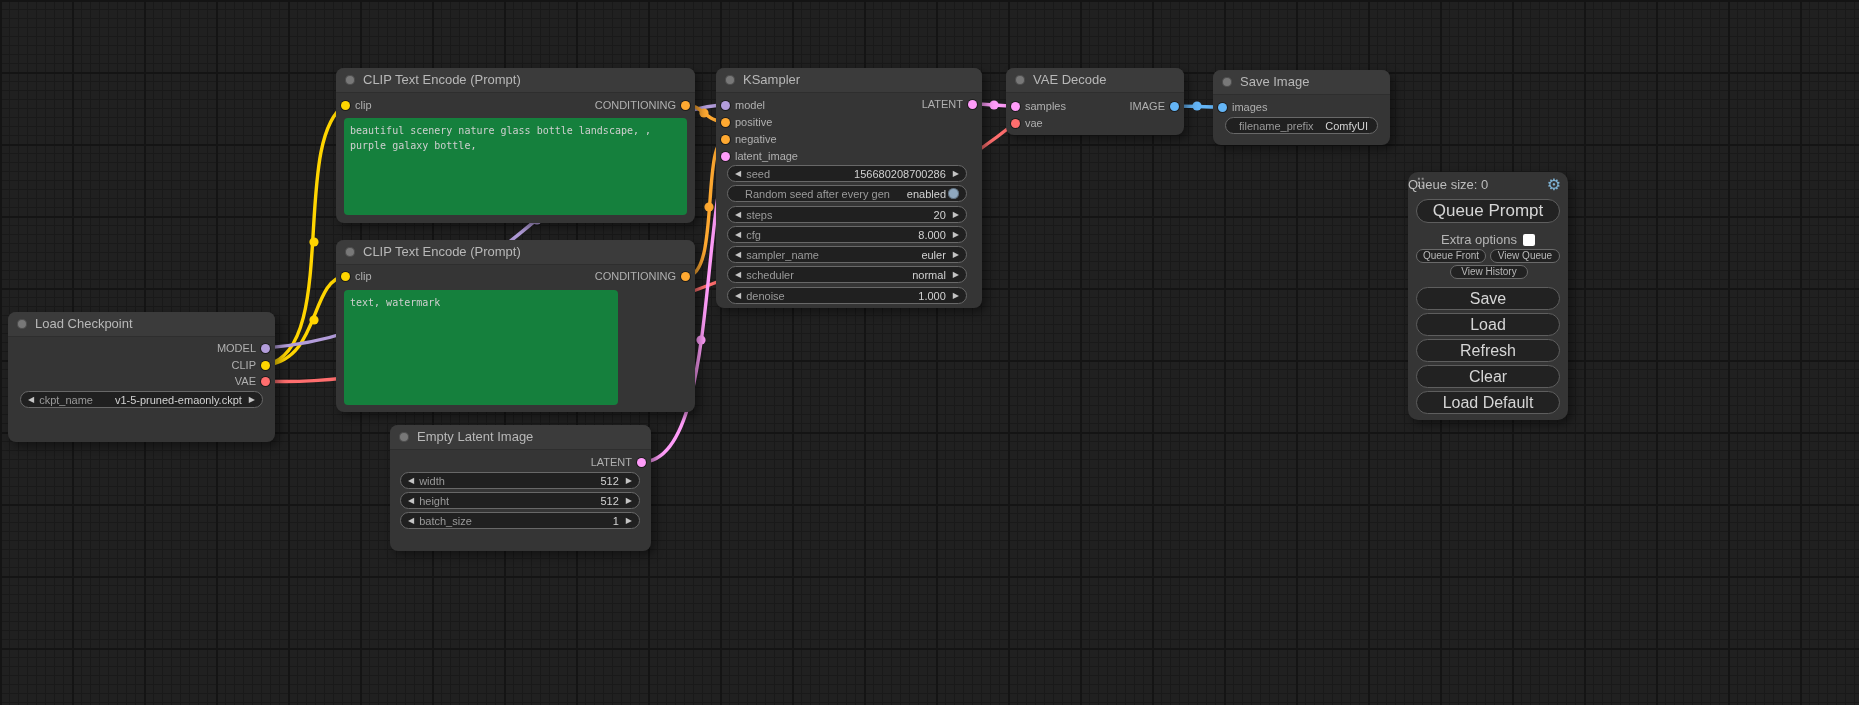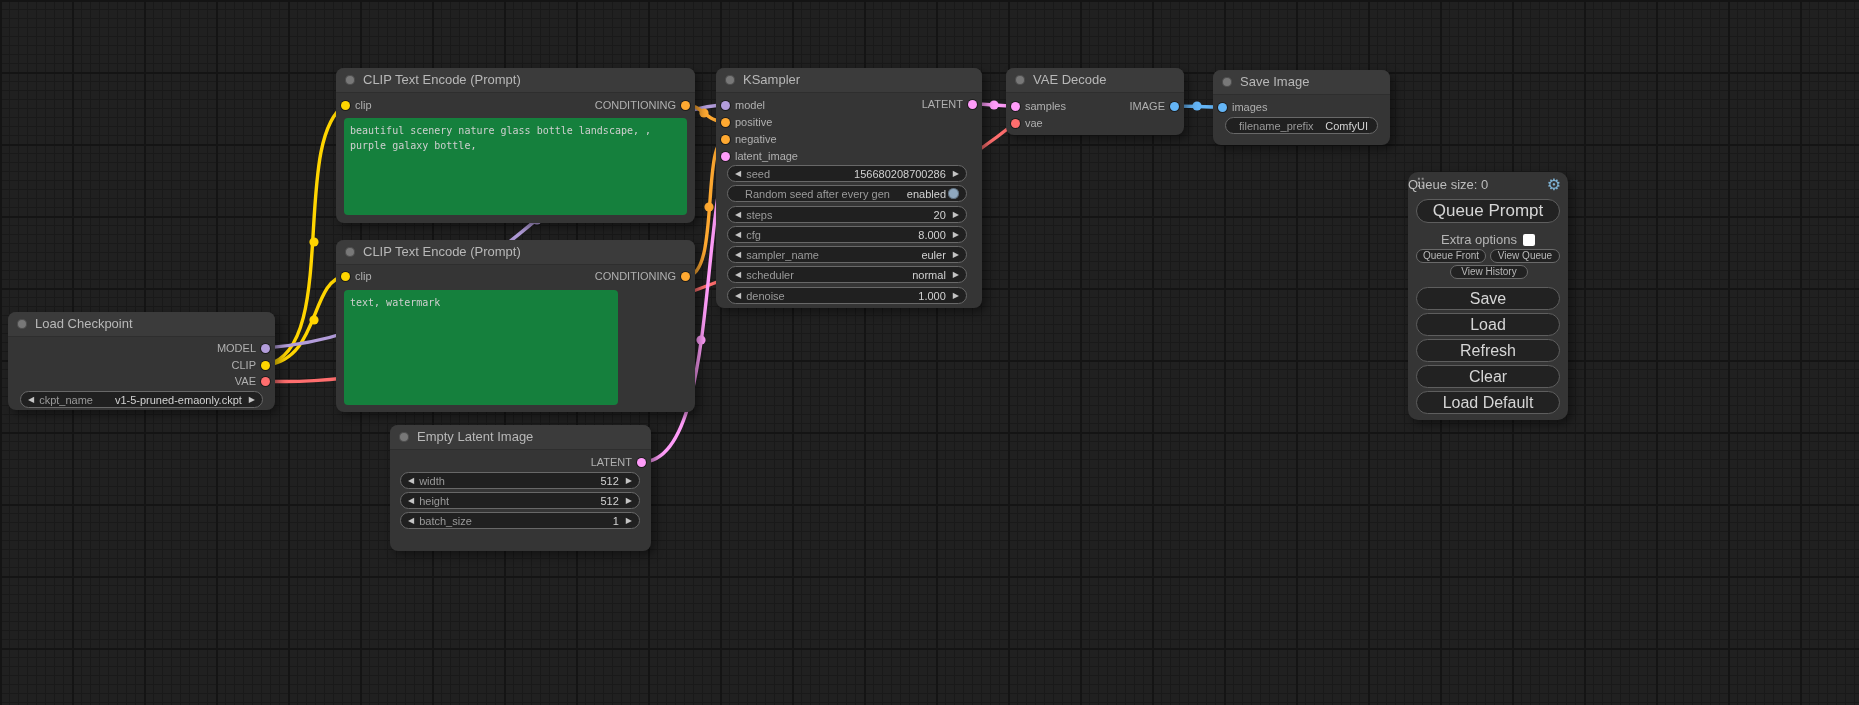--- a/index.html
+++ b/index.html
@@ -112,21 +112,21 @@
     <circle cx="314" cy="320" r="4.6" style="fill: rgb(255, 213, 0);"></circle>
     <circle cx="537" cy="220" r="4.6" style="fill: rgb(179, 157, 219);"></circle>
     <circle cx="625" cy="314" r="4.6" style="fill: rgb(255, 110, 110);"></circle>
     <circle cx="704" cy="113" r="4.6" style="fill: rgb(255, 169, 49);"></circle>
     <circle cx="709" cy="207" r="4.6" style="fill: rgb(255, 169, 49);"></circle>
     <circle cx="701" cy="340" r="4.6" style="fill: rgb(255, 156, 249);"></circle>
     <circle cx="994" cy="105" r="4.6" style="fill: rgb(255, 156, 249);"></circle>
     <circle cx="1197" cy="106" r="4.6" style="fill: rgb(100, 181, 246);"></circle>
   </svg>
 
-  <div class="node" style="left:8px;top:312px;width:267px;height:98px;">
+  <div class="node" style="left:8px;top:312px;width:267px;height:130px;">
     <div class="node-title">
       <span class="tdot"></span>
       <span>Load Checkpoint</span>
     </div>
     <div class="port out" style="top:29px;">
       <span>MODEL</span>
       <span class="pdot" style="background: rgb(179, 157, 219);"></span>
     </div>
     <div class="port out" style="top:46px;">
       <span>CLIP</span>

